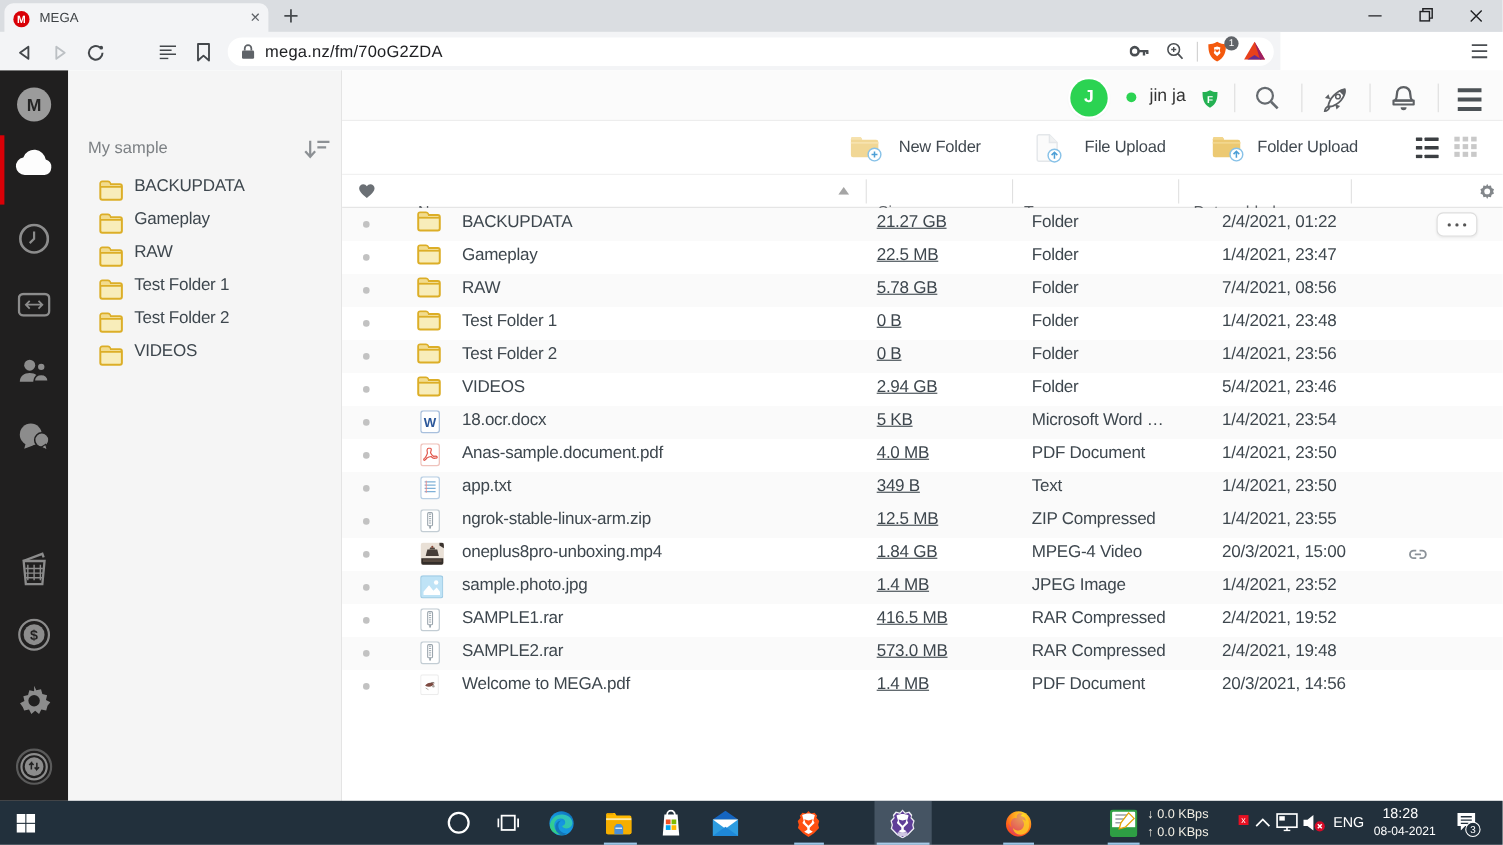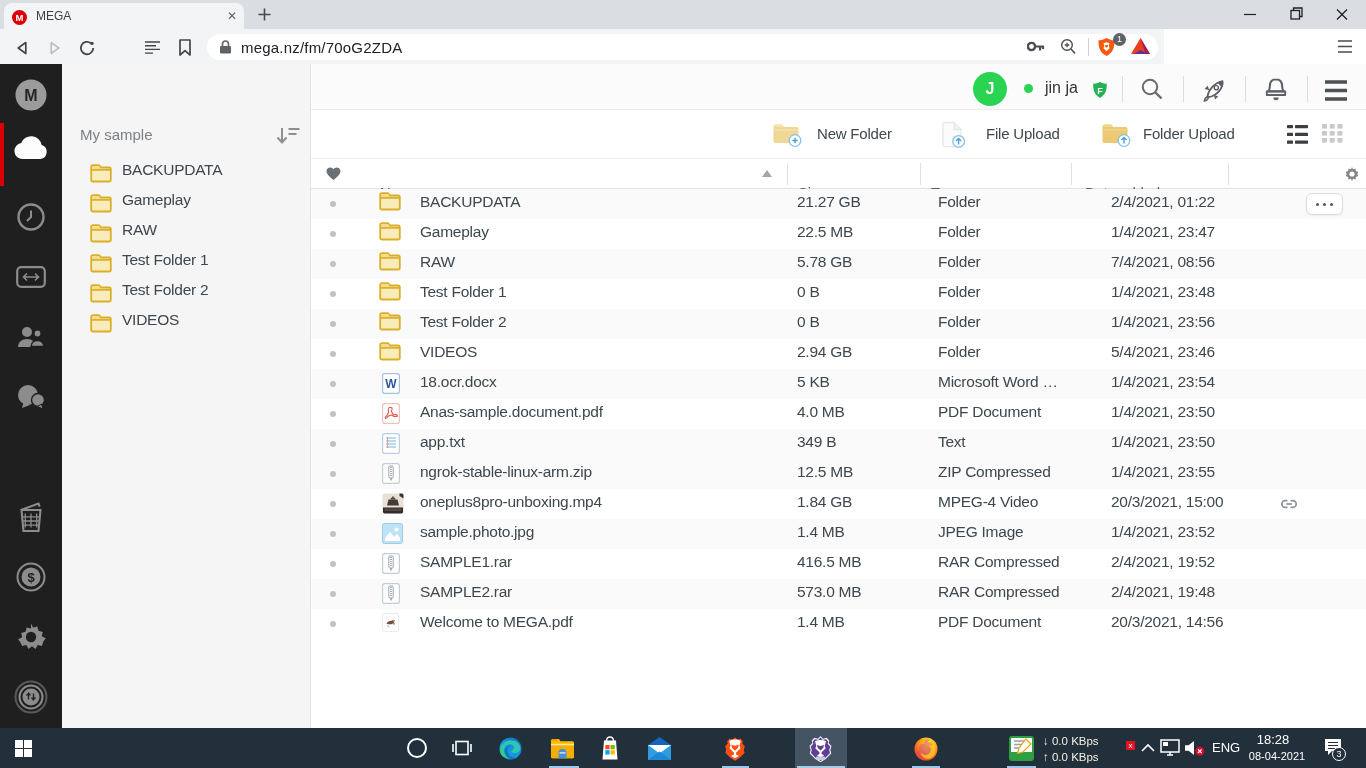--- a/index.html
+++ b/index.html
@@ -39,21 +39,21 @@
 
 #thead { position:absolute; left:0; top:94px; width:1055px; height:31px; background:#fff; border-bottom:1px solid #e0e0e0; border-top:1px solid #f0f0f0;}
 .hcol { position:absolute; top:6px; font-size:14.5px; color:#585d62;margin-top:20px; }
 .hsep { position:absolute; top:4px; width:1px; height:22px; background:#e0e0e0; }
 #rows { position:absolute; left:0; top:125px; width:1055px; }
 .row { position:relative; width:1055px; height:30px; }
 .row.odd { background:#fafafa; }
 .dot { position:absolute; left:19px; top:12px; width:6px; height:6px; border-radius:50%; background:#c2c2c2; }
 .ricon { position:absolute; left:71px; top:4px; }
 .rname { position:absolute; left:109px; top:4px; font-size:15.5px; color:#3e474e; letter-spacing:-0.25px; }
-.rsize { position:absolute; left:486px; top:4px; font-size:15.5px; color:#3e474e; letter-spacing:-0.25px; }
+.rsize { position:absolute; left:486px; top:4px; font-size:15.5px; color:#3e474e; letter-spacing:-0.25px;text-decoration:underline; }
 .rtype { position:absolute; left:627px; top:4px; font-size:15.5px; color:#3e474e; letter-spacing:-0.25px; }
 .rdate { position:absolute; left:800px; top:4px; font-size:15.5px; color:#3e474e; letter-spacing:-0.25px; }
 
 
 #taskbar { position:absolute; top:728px; left:0; width:1366px; height:40px; background:#22303c; }
 #searchbox { position:absolute; left:48px; top:1px; width:347px; height:39px; background:#fff; border:1px solid #777; border-left:none; }
 #searchtext { position:absolute; left:42px; top:10px; font-size:15px; color:#444; }
 .underline { position:absolute; bottom:0; height:2.5px; background:#9cc7e8; }
 .traytxt { position:absolute; color:#f3efe4; font-size:11.5px; }
 </style>

